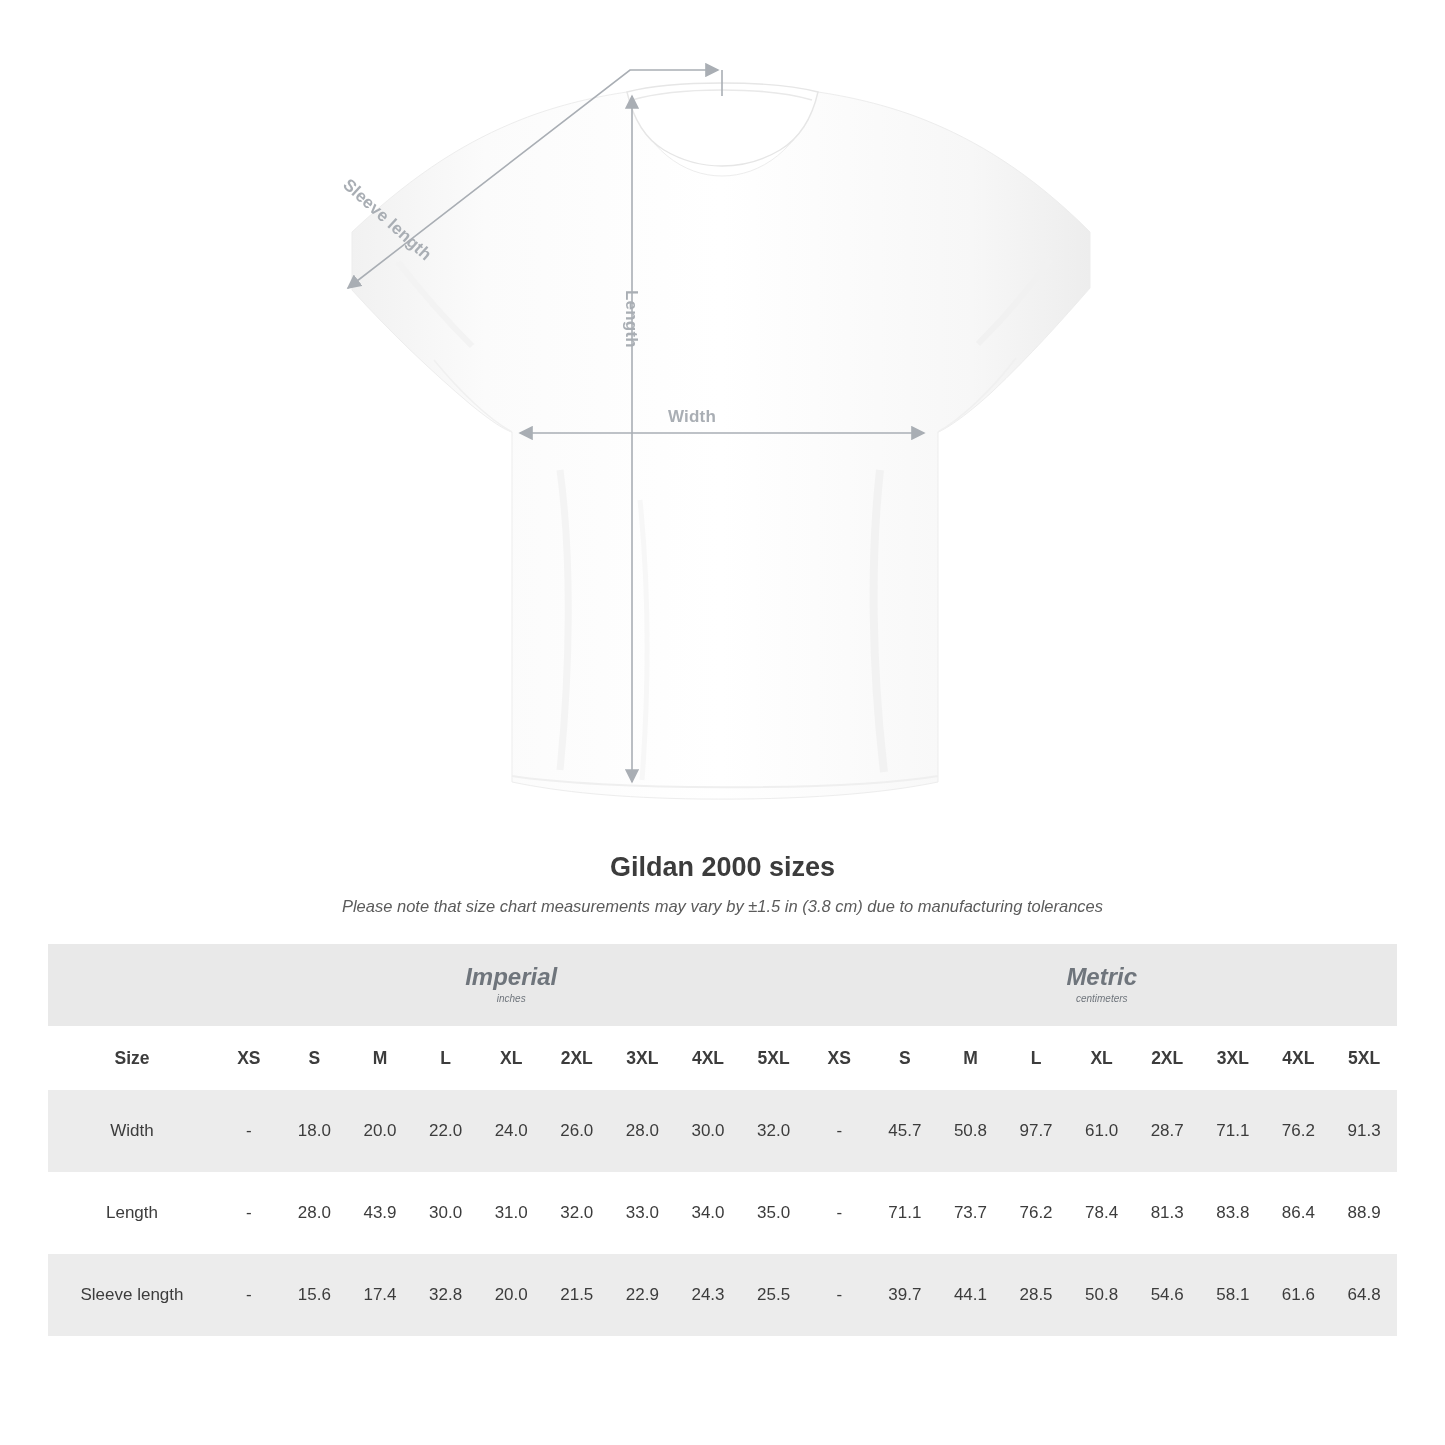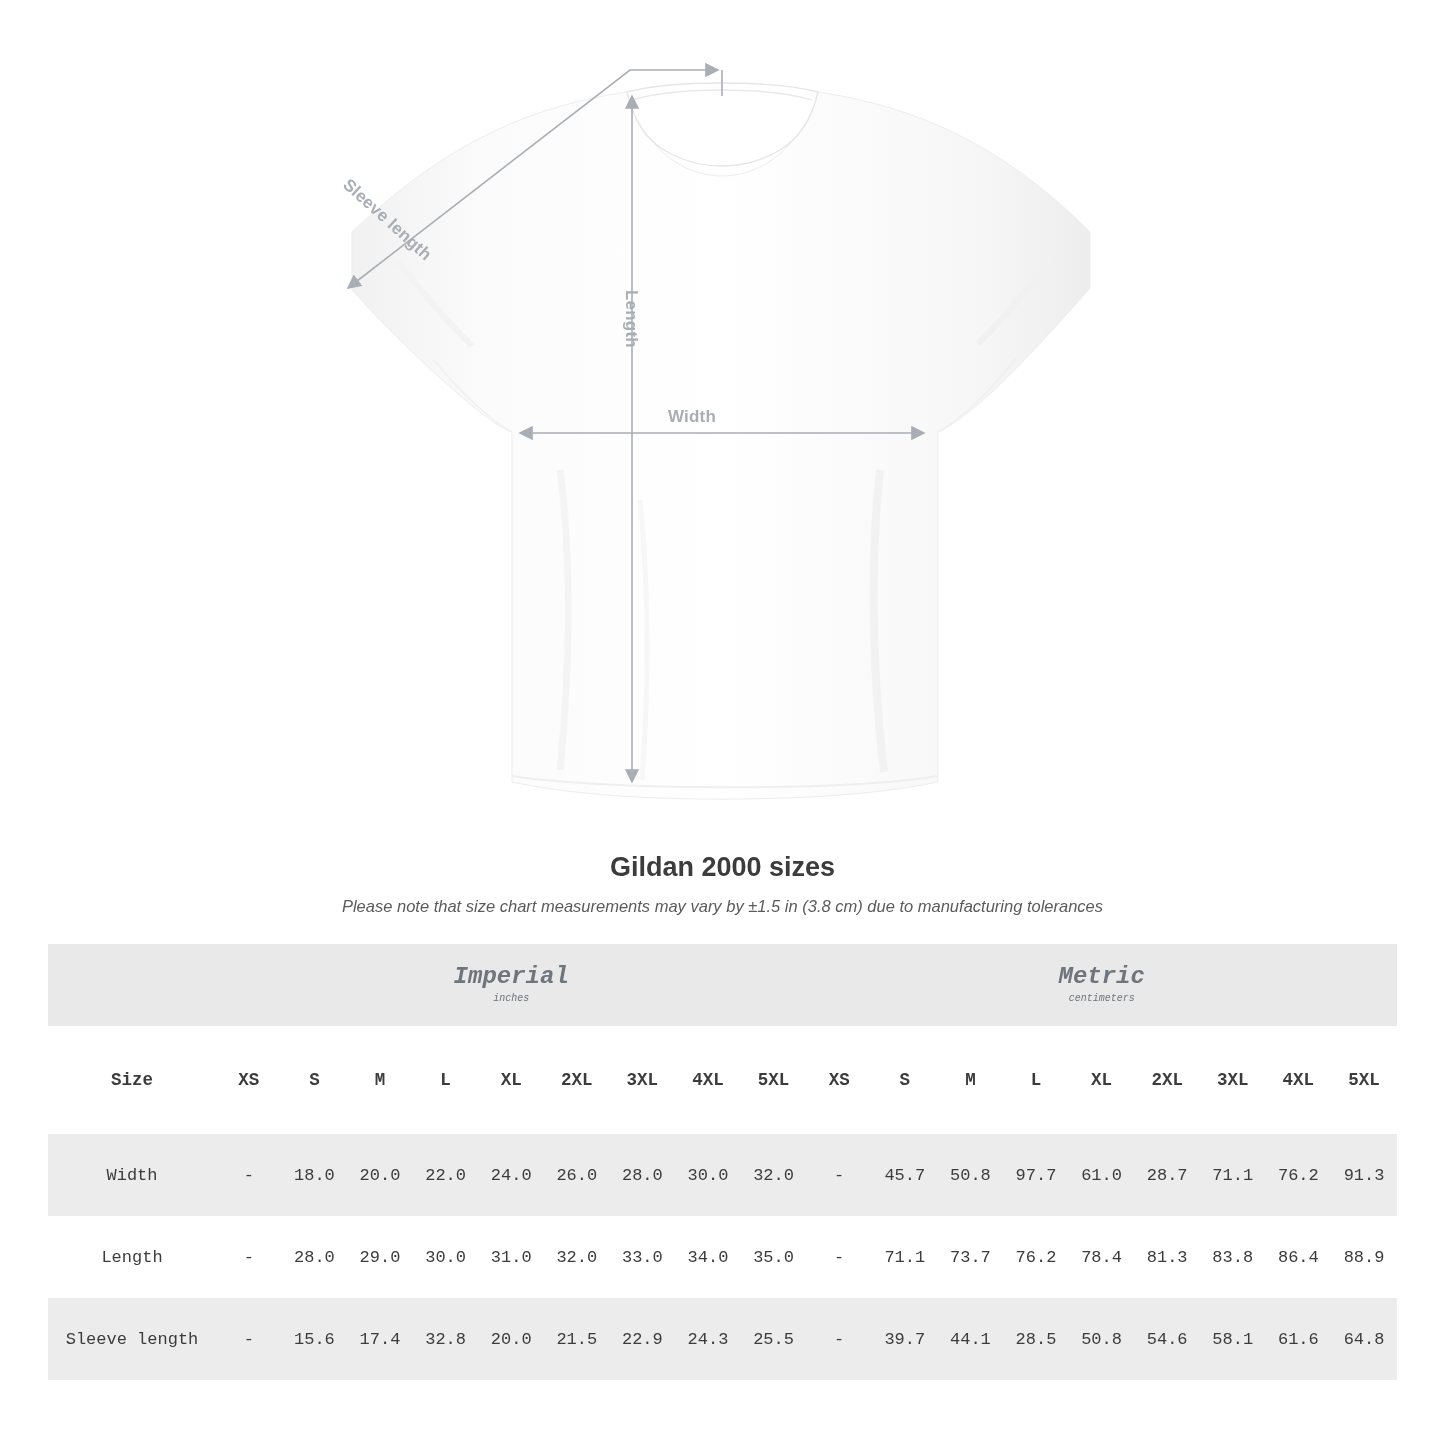--- a/index.html
+++ b/index.html
@@ -70,21 +70,20 @@
   .chart-note {
     font-size: 16.5px;
     font-style: italic;
     color: #5b5b5b;
     margin: 12px;
   }
 
   
   .table-wrap {
     margin: 28px 48px 12px 48px;
-    font-family: Liberation Mono, monospace;
   }
   table.size-table {
     width: 1349px;
     border-collapse: collapse;
     table-layout: fixed;
   }
   table.size-table td,
   table.size-table th {
     text-align: center;
     vertical-align: middle;
@@ -109,21 +108,21 @@
   .unit-sub {
     font-size: 10px;
     font-style: italic;
     color: #6f757c;
     line-height: 1.6;
   }
   tr.head-row td {
     background: #ffffff;
     font-weight: bold;
     font-size: 17.5px;
-    height: 108px;
+    height: 64px;
   }
   tr.row-alt td {
     background: #ececec;
   }
   tr.row-plain td {
     background: #ffffff;
   }
   td.rowlabel {
     font-weight: bold;
     font-size: 17.5px;
@@ -284,21 +283,21 @@
           <td>28.7</td>
           <td>71.1</td>
           <td>76.2</td>
           <td>91.3</td>
         </tr>
 
         <tr class="row-plain">
           <td class="rowlabel">Length</td>
           <td>-</td>
           <td>28.0</td>
-          <td>29.0</td>
+          <td>43.9</td>
           <td>30.0</td>
           <td>31.0</td>
           <td>32.0</td>
           <td>33.0</td>
           <td>34.0</td>
           <td>35.0</td>
           <td>-</td>
           <td>71.1</td>
           <td>73.7</td>
           <td>76.2</td>

